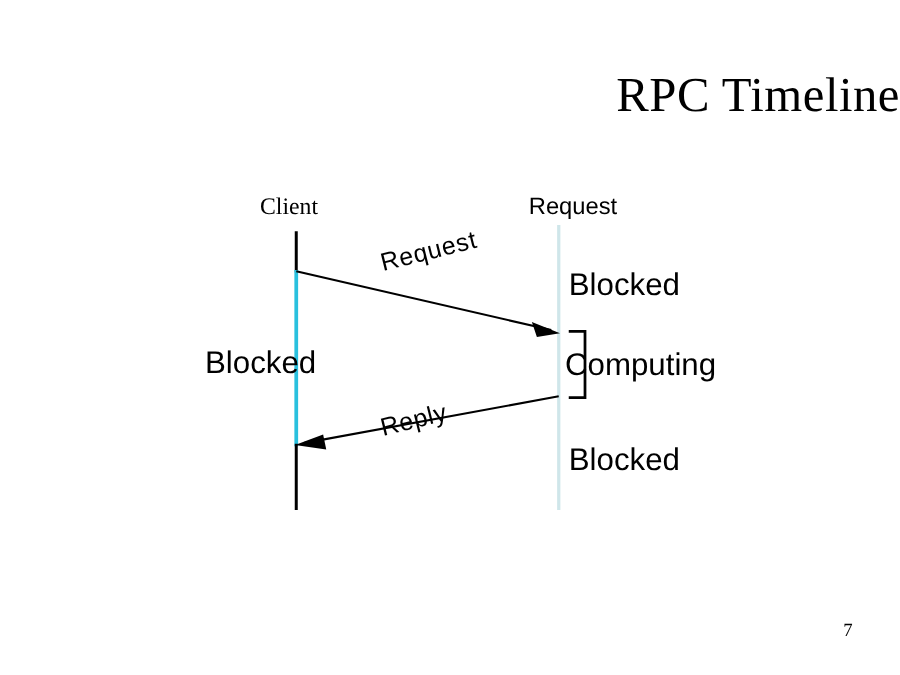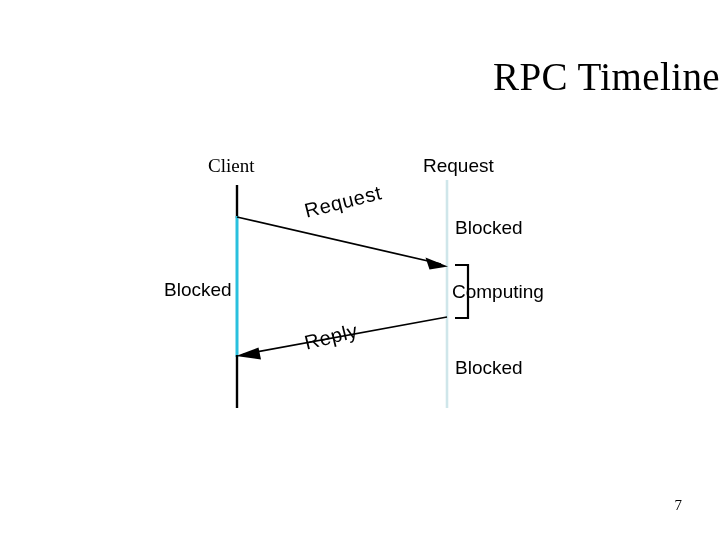--- a/index.html
+++ b/index.html
@@ -51,21 +51,21 @@
   #diagram svg {
     display: block;
     width: 720px;
     height: 540px;
   }
 
   
   .diag-label {
     position: absolute;
     font-family: "Liberation Sans", "DejaVu Sans", sans-serif;
-    font-size: 19px;
+    font-size: 25px;
     font-weight: 400;
     color: #000000;
     white-space: nowrap;
     line-height: 22px;
   }
   .lane-title { font-size: 19px; }
 
   #label-client       { left: 208px; top: 155px; font-family: Liberation Serif, serif; }
   #label-server       { left: 423px; top: 155px; }
   #label-blocked-server-top    { left: 455px; top: 217px; }

